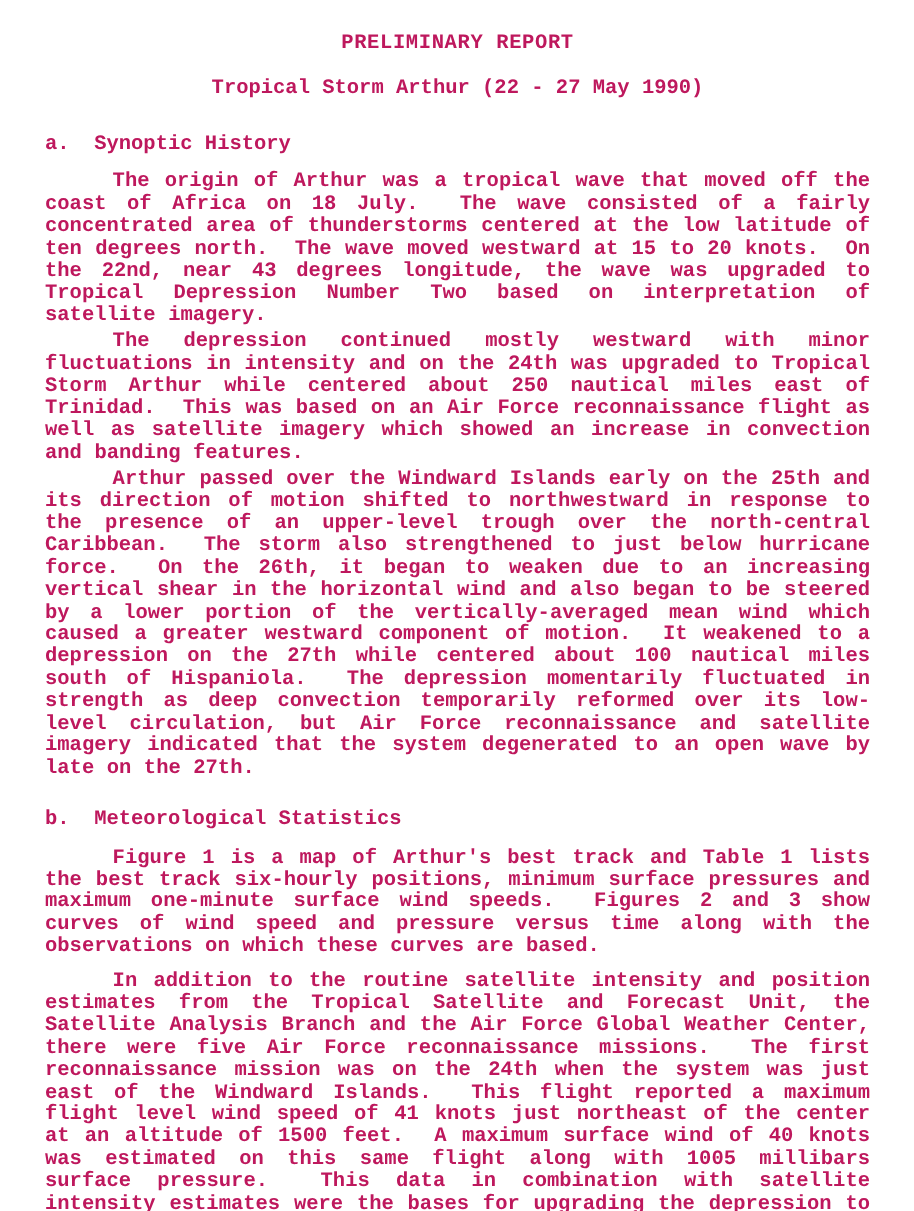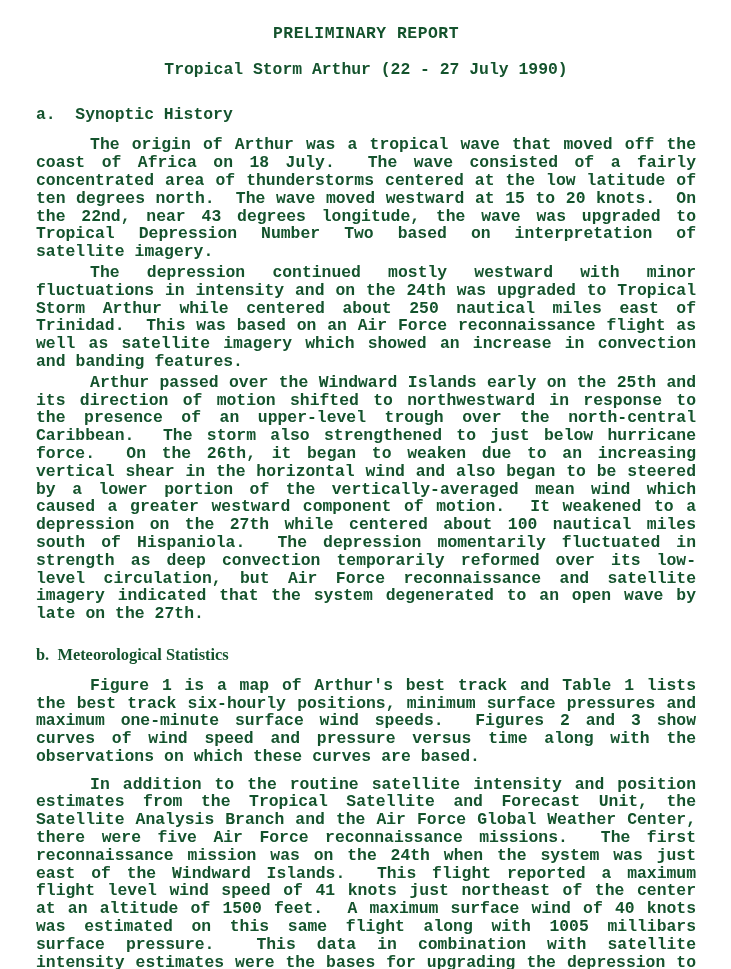--- a/index.html
+++ b/index.html
@@ -6,21 +6,21 @@
     margin: 0;
     padding: 0;
     background: #ffffff;
   }
   .page {
     position: relative;
     width: 731px;
     height: 969px;
     margin: 0 auto;
     background: #ffffff;
-    color: #14532d;
+    color: #be185d;
     font-family: "Liberation Mono", "DejaVu Sans Mono", monospace;
     font-weight: bold;
     font-size: 16.4px;
     line-height: 17.8px;
     box-sizing: border-box;
     padding: 25px 35px 20px 36px;
     overflow: hidden;
   }
   .doc-title {
     text-align: center;
@@ -32,21 +32,20 @@
     text-align: center;
     margin: 18px 0 0 0;
     font-size: 16.4px;
   }
   .section-heading {
     margin: 27px 0 0 0;
     font-size: 16.4px;
   }
   .section-heading.second {
     margin-top: 23px;
-    font-family: Liberation Serif, serif;
   }
   p.prose {
     margin: 3px 0 0 0;
     text-align: justify;
     text-align-last: left;
     text-indent: 5.5ch;
     word-spacing: 0.02ch;
   }
   p.prose.after-heading {
     margin-top: 13px;
@@ -54,21 +53,21 @@
   p.prose.tight {
     margin-top: 10px;
   }
 </style>
 </head>
 <body>
 
 <div class="page">
   <h1 class="doc-title">PRELIMINARY REPORT</h1>
 
-  <h2 class="doc-subtitle">Tropical Storm Arthur (22 - 27 July 1990)</h2>
+  <h2 class="doc-subtitle">Tropical Storm Arthur (22 - 27 May 1990)</h2>
 
   <h3 class="section-heading">a.&nbsp; Synoptic History</h3>
 
   <p class="prose after-heading">The origin of Arthur was a tropical wave that moved off the coast of Africa on 18 July.&nbsp; The wave consisted of a fairly concentrated area of thunderstorms centered at the low latitude of ten degrees north.&nbsp; The wave moved westward at 15 to 20 knots.&nbsp; On the 22nd, near 43 degrees longitude, the wave was upgraded to Tropical Depression Number Two based on interpretation of satellite imagery.</p>
 
   <p class="prose">The depression continued mostly westward with minor fluctuations in intensity and on the 24th was upgraded to Tropical Storm Arthur while centered about 250 nautical miles east of Trinidad.&nbsp; This was based on an Air Force reconnaissance flight as well as satellite imagery which showed an increase in convection and banding features.</p>
 
   <p class="prose">Arthur passed over the Windward Islands early on the 25th and its direction of motion shifted to northwestward in response to the presence of an upper-level trough over the north-central Caribbean.&nbsp; The storm also strengthened to just below hurricane force.&nbsp; On the 26th, it began to weaken due to an increasing vertical shear in the horizontal wind and also began to be steered by a lower portion of the vertically-averaged mean wind which caused a greater westward component of motion.&nbsp; It weakened to a depression on the 27th while centered about 100 nautical miles south of Hispaniola.&nbsp; The depression momentarily fluctuated in strength as deep convection temporarily reformed over its low-level circulation, but Air Force reconnaissance and satellite imagery indicated that the system degenerated to an open wave by late on the 27th.</p>
 
   <h3 class="section-heading second">b.&nbsp; Meteorological Statistics</h3>

